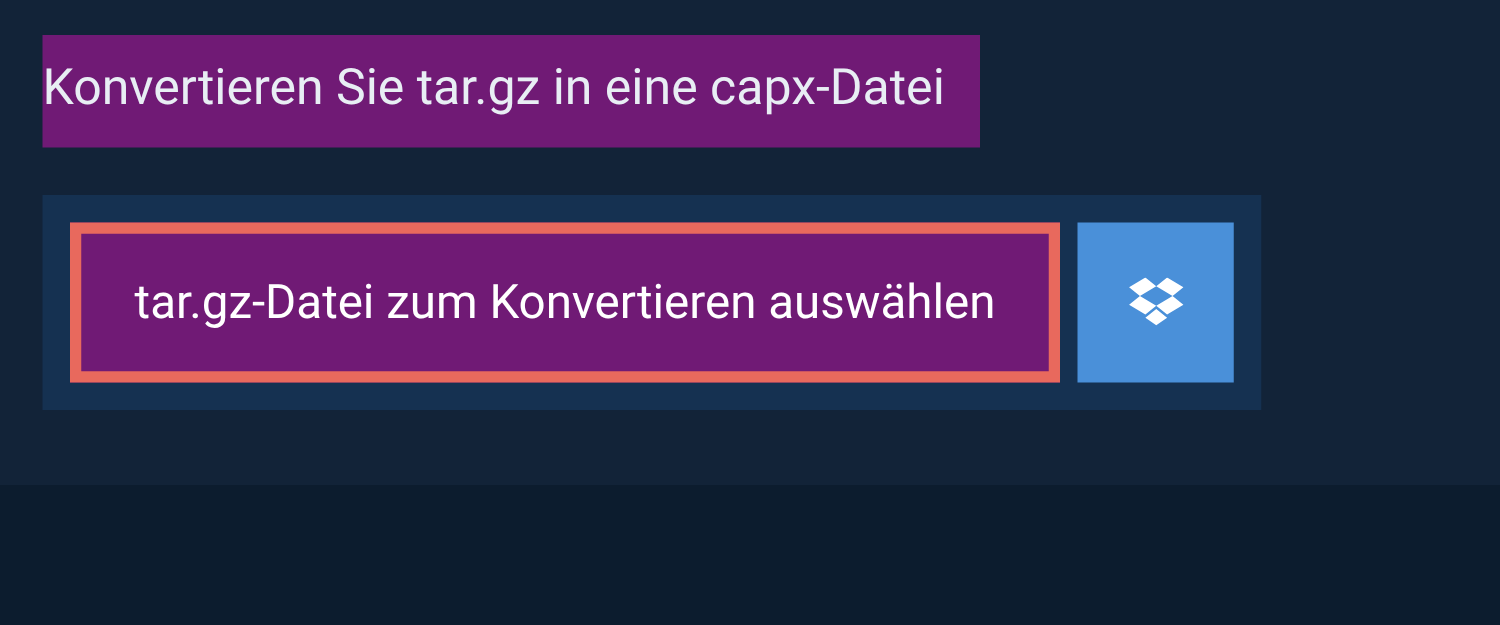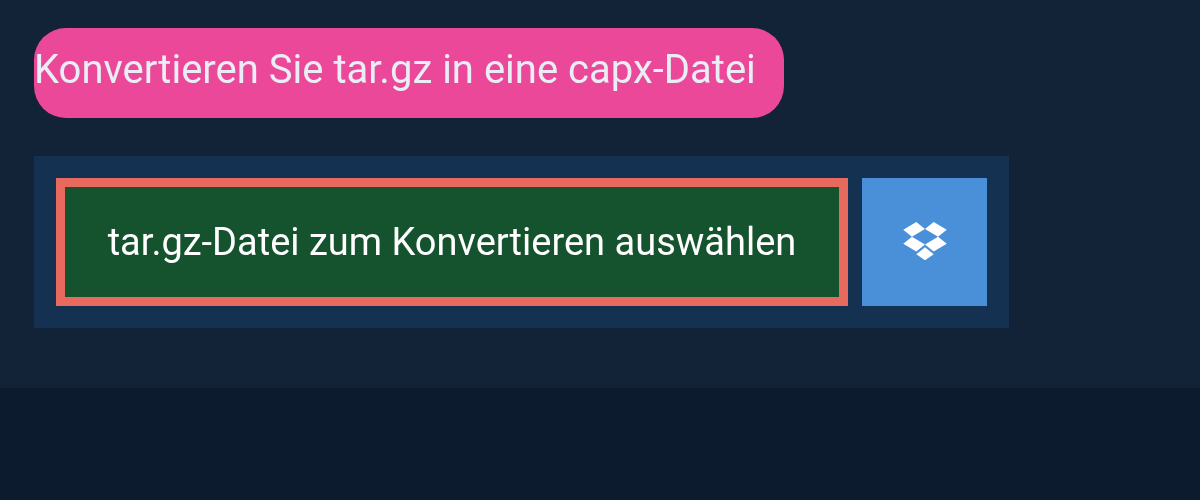--- a/index.html
+++ b/index.html
@@ -11,43 +11,42 @@
       width: 1200px;
       height: 500px;
       background: #122338;
       font-family: -apple-system, BlinkMacSystemFont, "Segoe UI", Roboto, Helvetica, Arial, sans-serif;
       overflow: hidden;
     }
     .container {
       padding: 28px 34px;
     }
     .title-wrap {
-      background: #ec4899;
+      background: #701a75;
       display: inline-block;
       padding: 18px 28px 24px 0;
-      border-radius: 32px;
     }
     .title {
       color: #e8eef4;
       font-size: 40px;
       font-weight: 400;
       line-height: 1.2;
     }
     .upload-panel {
       margin-top: 38px;
       background: #153151;
       padding: 22px;
       display: flex;
       gap: 14px;
       align-items: stretch;
       width: 975px;
     }
     .select-button {
       flex: 1;
-      background: #14532d;
+      background: #701a75;
       border: 9px solid #e8695d;
       color: #ffffff;
       font-size: 38px;
       font-weight: 400;
       display: flex;
       align-items: center;
       justify-content: center;
       height: 128px;
       cursor: pointer;
     }

